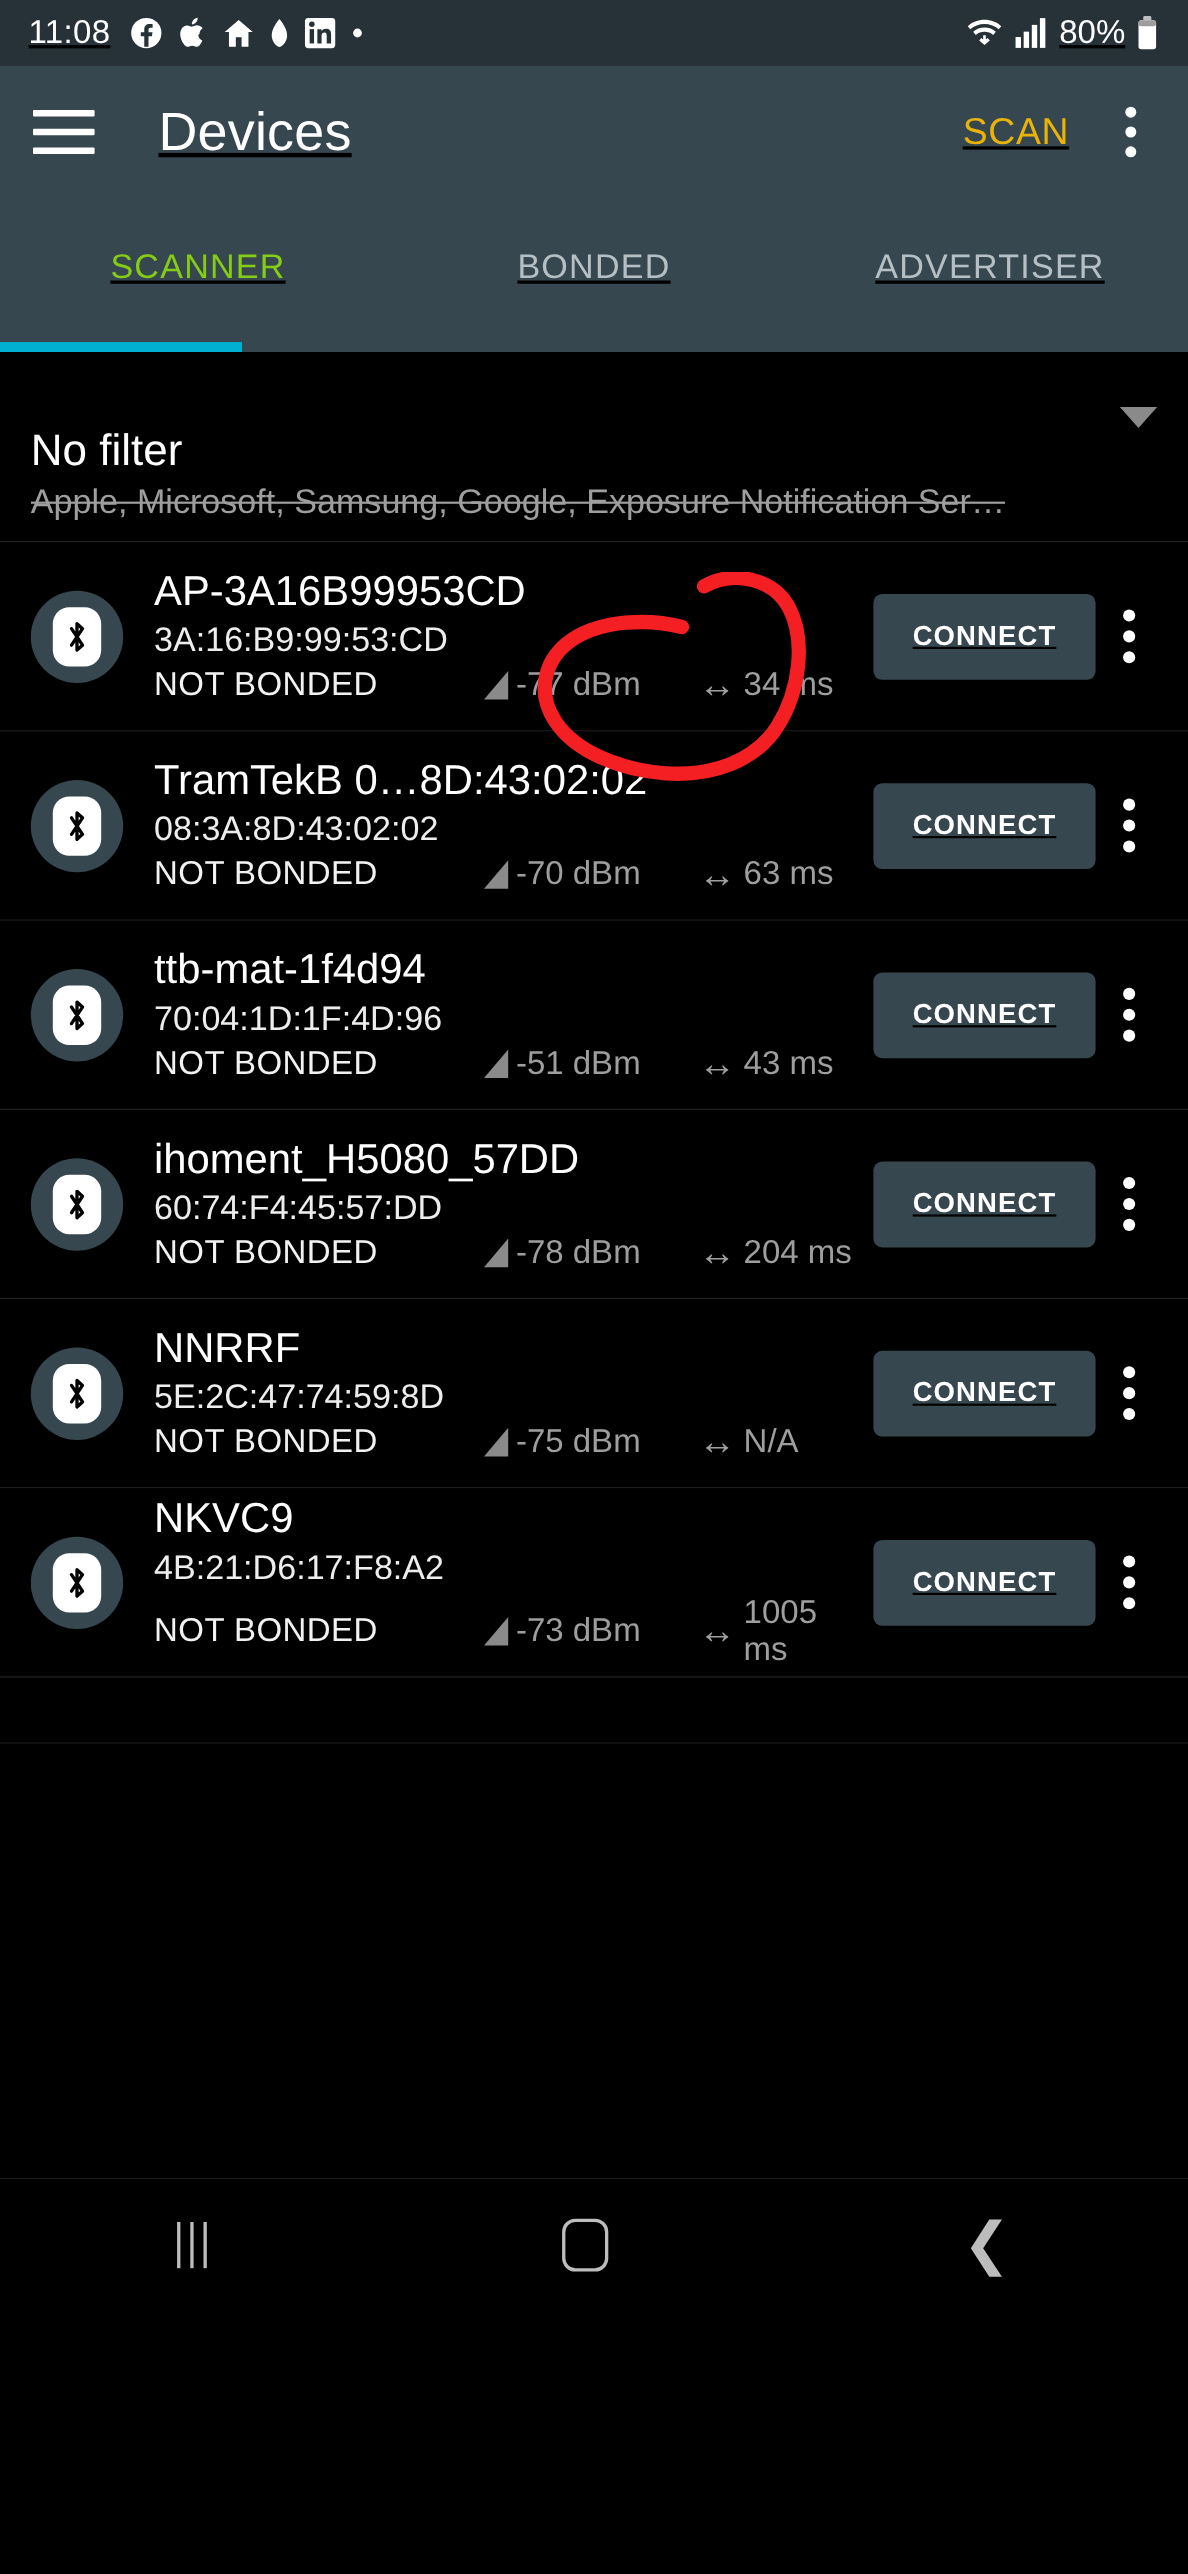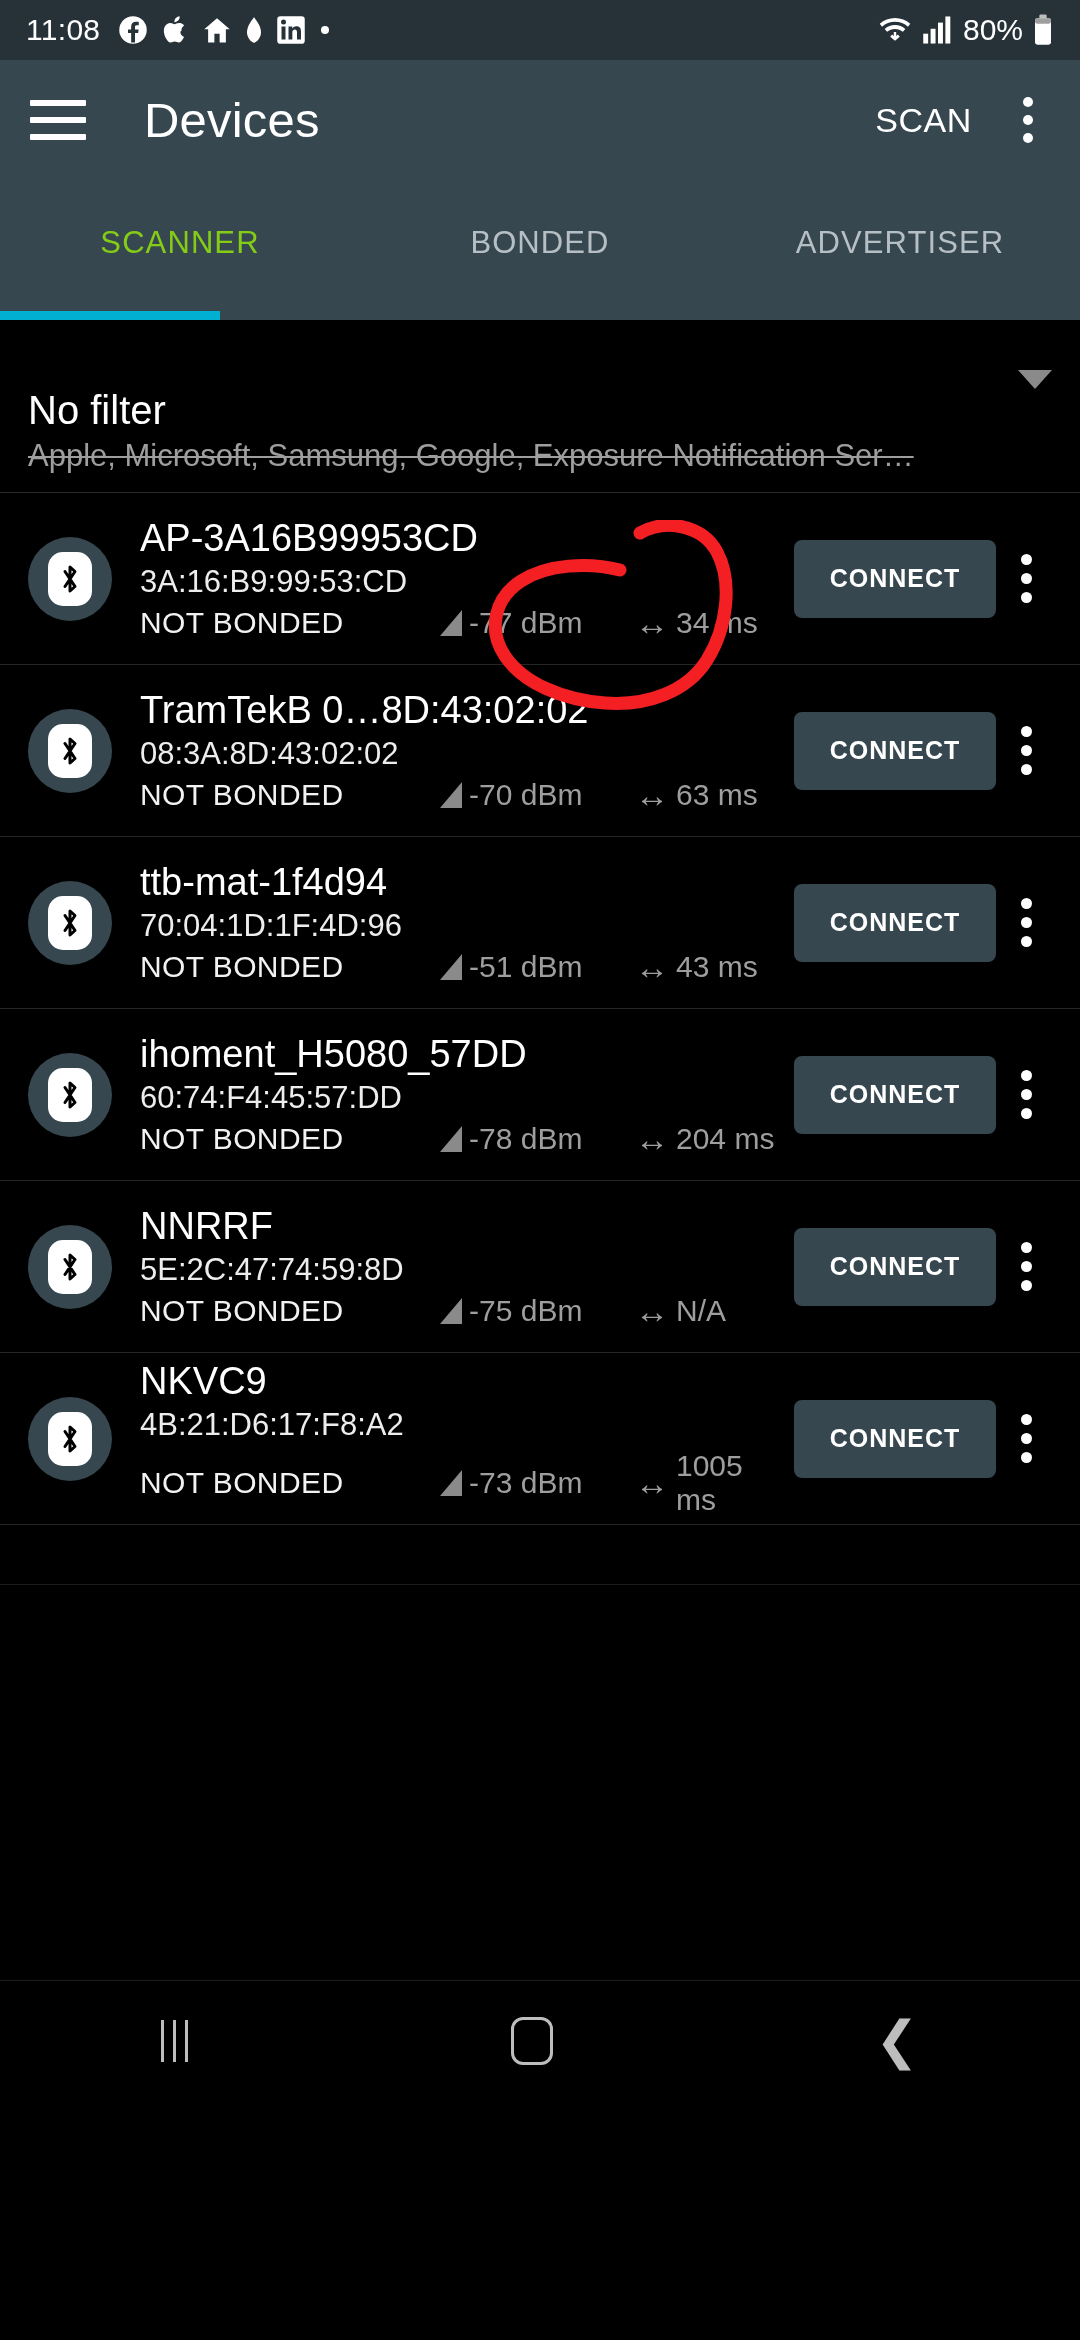--- a/index.html
+++ b/index.html
@@ -2,21 +2,21 @@
 <html><head>
 <meta charset="utf-8">
 <style>
   * { margin:0; padding:0; box-sizing:border-box; }
   html,body {
     width:1080px; height:2340px;
     background:#000;
     font-family:"Liberation Sans", sans-serif;
     overflow:hidden;
   }
-  #screen { position:relative; width:1080px; height:2100px; background:#000; }
+  #screen { position:relative; width:1080px; height:2100px; background:#000;text-decoration:underline; }
 
   
   .statusbar {
     height:60px; background:#263238; display:flex; align-items:center;
     padding:0 26px; color:#fff;
   }
   .sb-time { font-size:30px; letter-spacing:.3px; font-weight:400; }
   .sb-icons { display:flex; align-items:center; gap:13px; margin-left:18px; }
   .sb-right { margin-left:auto; display:flex; align-items:center; gap:9px; }
   .sb-pct { font-size:30px; font-weight:400; }
@@ -25,21 +25,21 @@
   
   .appbar {
     height:120px; background:#37474F; display:flex; align-items:center;
     padding:0 30px; color:#fff;
   }
   .hamburger { width:56px; height:40px; display:flex; flex-direction:column;
     justify-content:space-between; cursor:pointer; }
   .hamburger span { display:block; height:6px; background:#fff; border-radius:1px; }
   .appbar-title { font-size:49px; font-weight:400; margin-left:58px; letter-spacing:.2px; }
   .appbar-actions { margin-left:auto; display:flex; align-items:center; gap:24px; }
-  .scan-btn { font-size:34px; font-weight:500; letter-spacing:.6px; color:#ffffff;
+  .scan-btn { font-size:34px; font-weight:500; letter-spacing:.6px; color:#eab308;
     background:none; border:none; font-family:inherit; cursor:pointer; padding:8px 10px; }
   .kebab { width:44px; height:62px; display:flex; flex-direction:column;
     align-items:center; justify-content:center; gap:8px; cursor:pointer; }
   .kebab i { width:10px; height:10px; border-radius:50%; background:#fff; display:block; }
 
   
   .tabs { height:140px; background:#37474F; display:flex; position:relative; }
   .tab { flex:1; display:flex; align-items:center; justify-content:center;
     font-size:31px; font-weight:500; letter-spacing:1.1px; color:#B6BFC4; cursor:pointer;
     padding-bottom:14px; }

